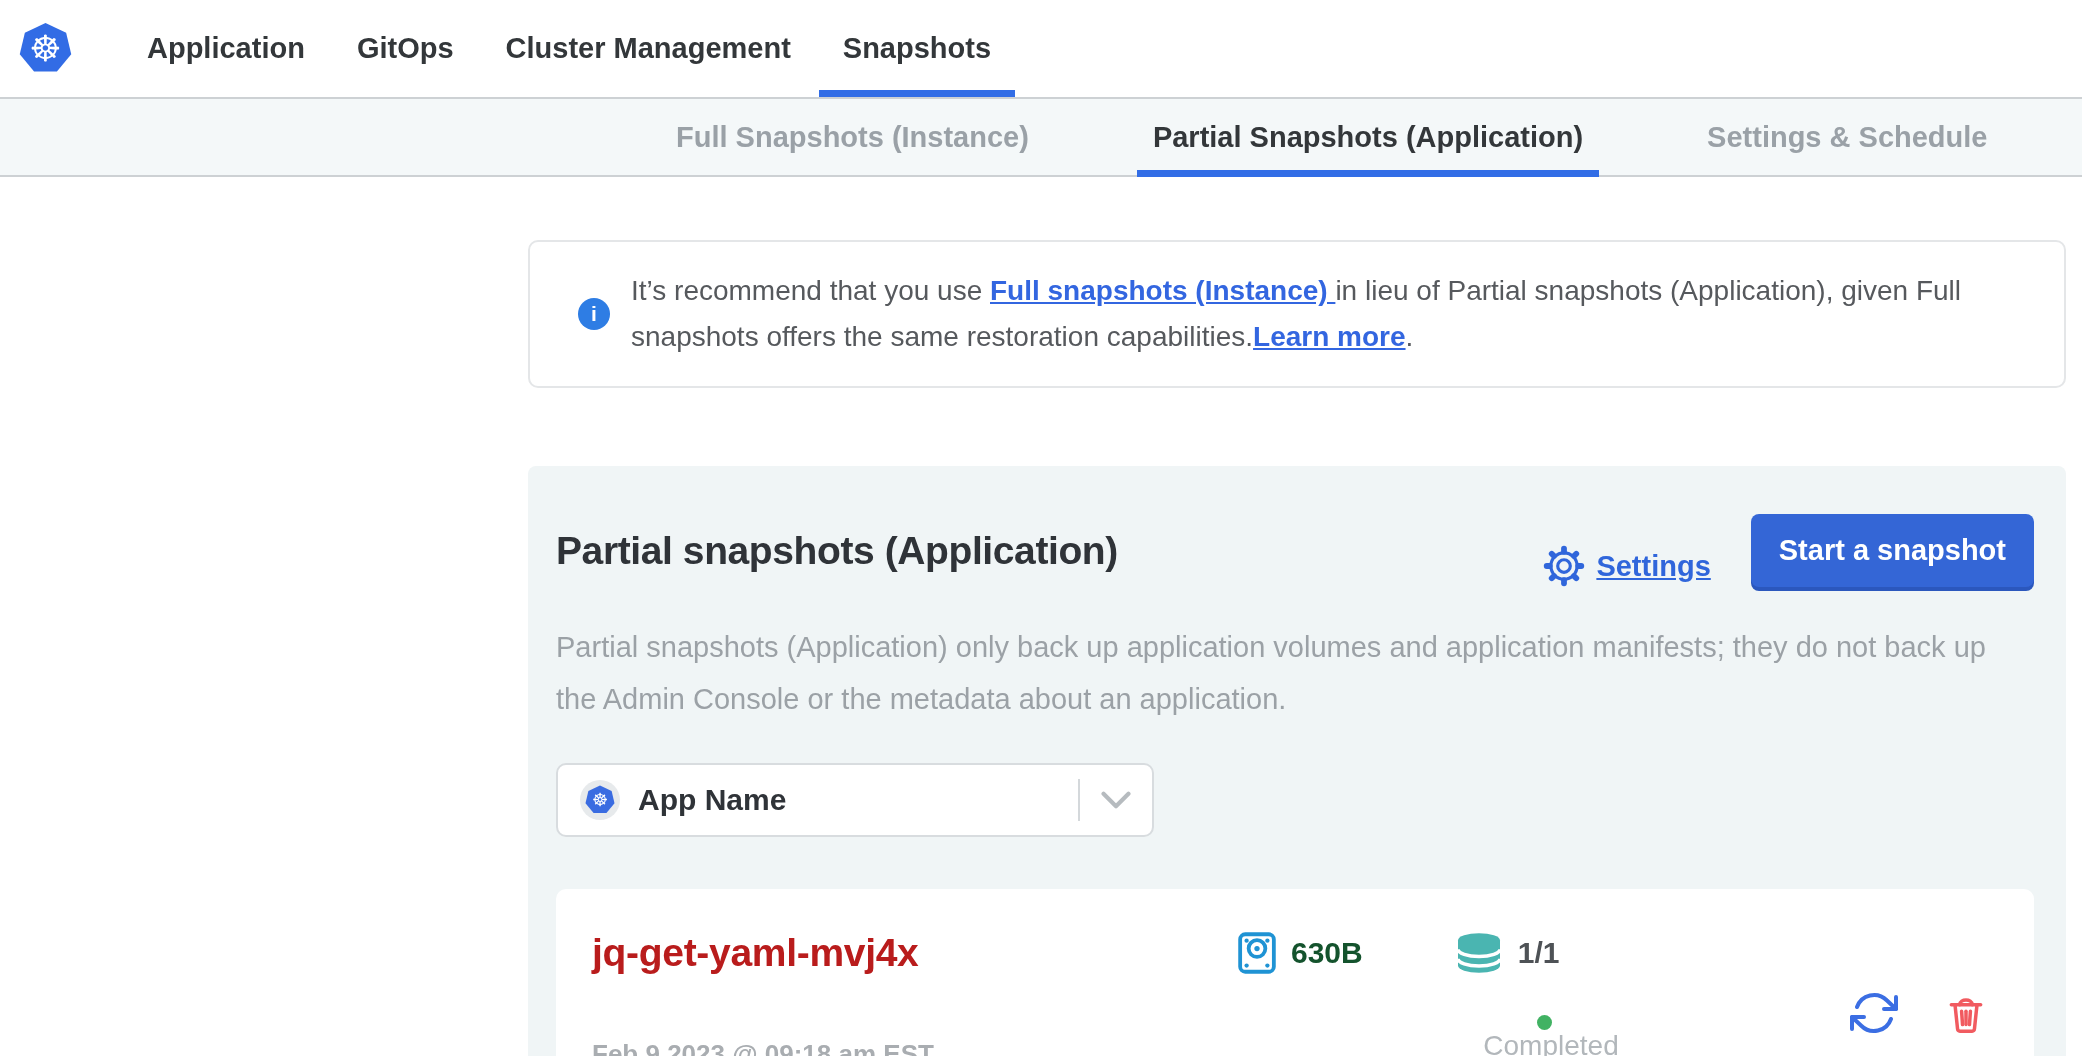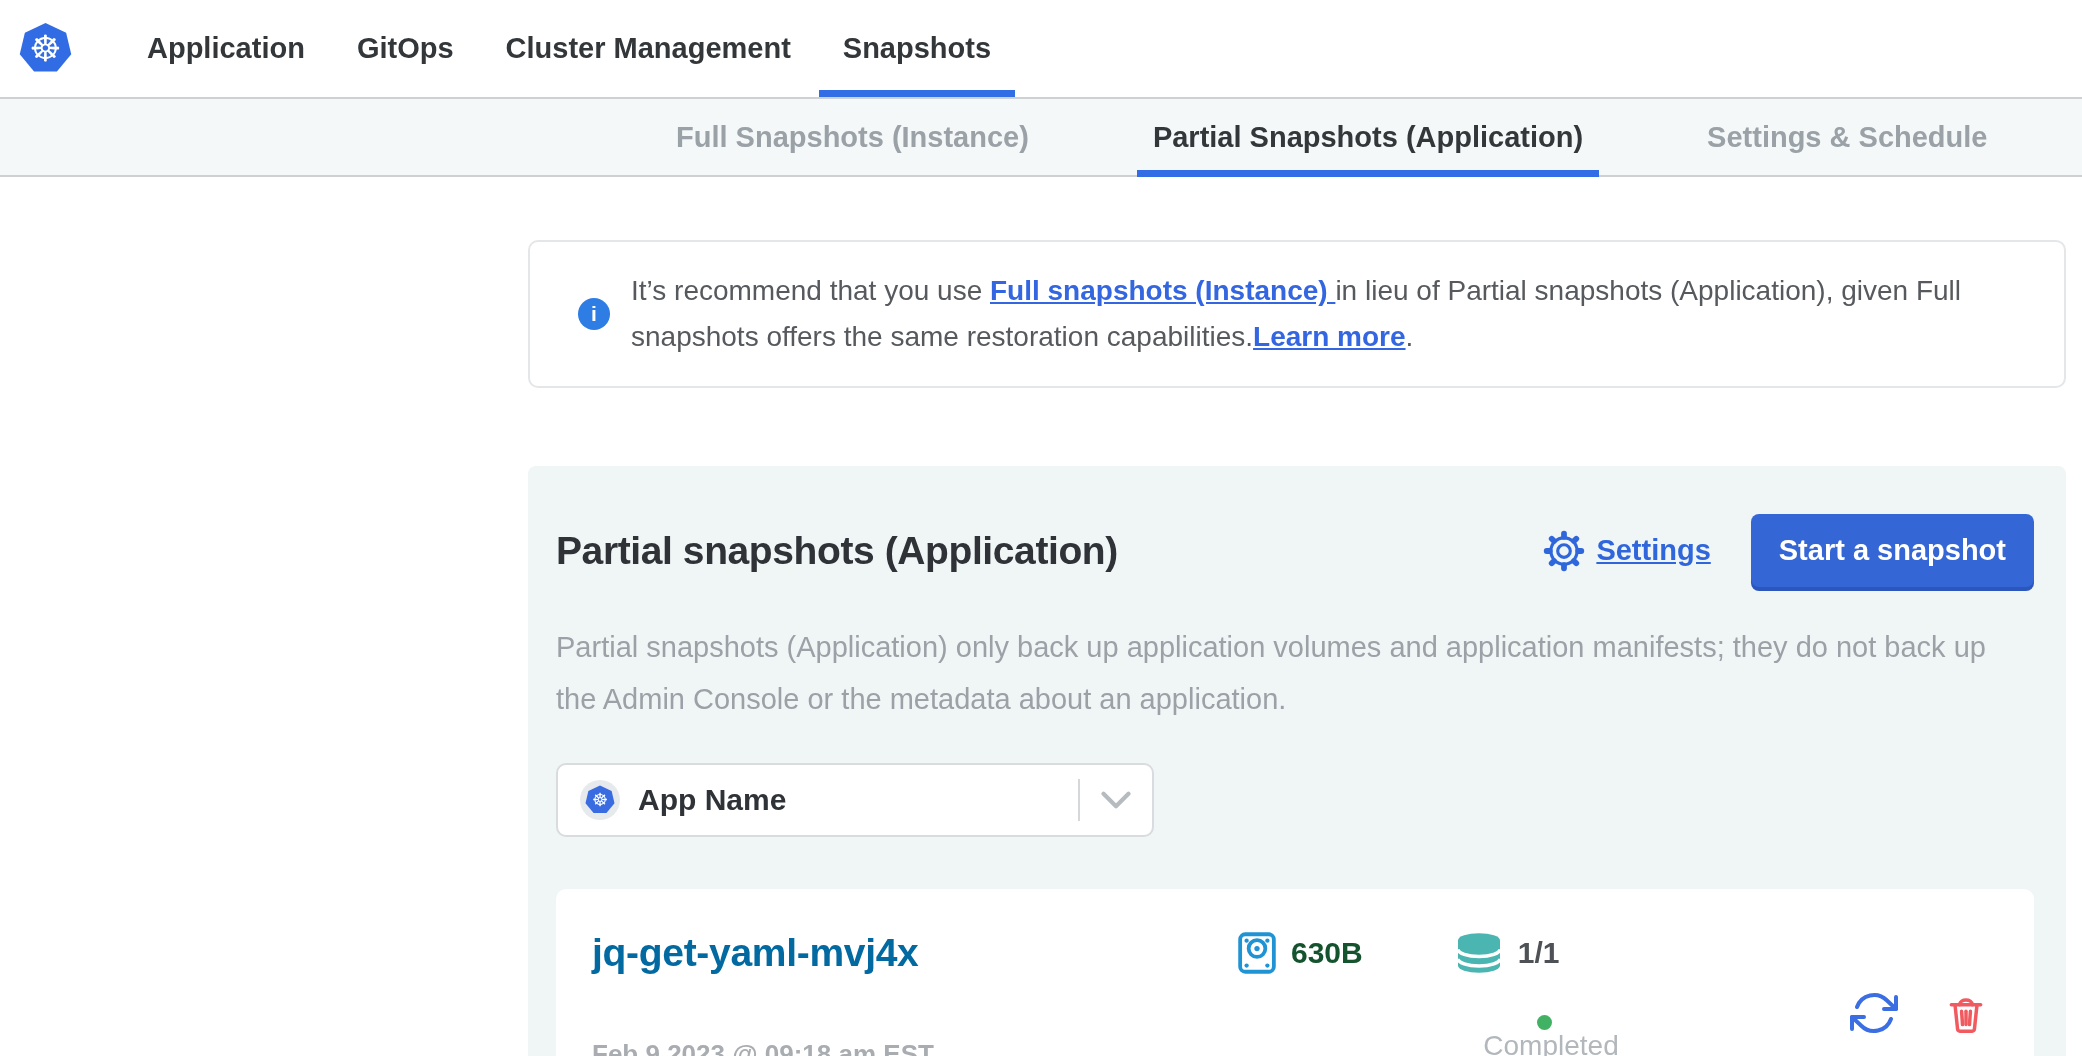--- a/index.html
+++ b/index.html
@@ -40,21 +40,21 @@
     display: flex; align-items: center; justify-content: center; }
   .infobox-text { margin-left: 21px; font-size: 28px; color: #56595d;
     line-height: 46px; max-width: 1350px; }
   .infobox-text a { color: #3366e0; font-weight: 700; text-decoration: underline; cursor: pointer; }
 
   
   .panel { margin-top: 78px; background: #f0f5f6; border-radius: 8px;
     padding: 48px 32px 28px 28px; }
   .panel-header { display: flex; align-items: center; }
   .panel-title { font-size: 39px; font-weight: 700; color: #2f3338; letter-spacing: -0.4px; }
-  .panel-actions { margin-left: auto; display: flex; align-items: center; }
+  .panel-actions { margin-left: auto; display: flex; align-items: flex-end; }
   .settings-link { display: flex; align-items: center; cursor: pointer; }
   .settings-link .label { margin-left: 11px; font-size: 29px; font-weight: 700;
     color: #3066db; text-decoration: underline; }
   .start-btn { margin-left: 40px; background: #3466d6; border: none; cursor: pointer;
     color: #fff; font-family: inherit; font-weight: 700; font-size: 29px;
     padding: 20px 28px; border-radius: 8px; box-shadow: 0 4px 0 #2b57bd; }
   .panel-desc { margin-top: 34px; font-size: 29px; color: #9ba1a6;
     line-height: 52px; max-width: 1482px; }
 
   
@@ -69,21 +69,21 @@
   .app-select-label { margin-left: 18px; font-size: 30px; font-weight: 700; color: #2f3338; }
   .select-divider { margin-left: auto; width: 2px; height: 42px; background: #d4d8db; }
   .chevron-box { width: 72px; height: 100%; display: flex; align-items: center;
     justify-content: center; }
 
   
   .snapshot-row { margin-top: 52px; background: #fff; border-radius: 10px;
     padding: 42px 24px 44px 36px; display: flex; align-items: center; }
   .row-grid { display: grid; grid-template-columns: 646px auto; row-gap: 40px;
     align-items: center; flex: 1; }
-  .snap-name { font-size: 39px; font-weight: 700; color: #0369a1; letter-spacing: -0.3px; }
+  .snap-name { font-size: 39px; font-weight: 700; color: #b91c1c; letter-spacing: -0.3px; }
   .stats-top { display: flex; align-items: center; }
   .stat { display: flex; align-items: center; }
   .stat + .stat { margin-left: 92px; }
   .stat .icon { display: flex; align-items: center; }
   .size-text { margin-left: 15px; font-size: 30px; font-weight: 700; color: #14532d; }
   .vol-text { margin-left: 15px; font-size: 30px; font-weight: 700; color: #4e5256; }
   .snap-time { font-size: 26px; font-weight: 700; color: #a9adb1; }
   .status-line { display: flex; align-items: center; flex-direction: column; }
   .status-dot { flex: none; width: 15px; height: 15px; border-radius: 50%; background: #41b263; }
   .status-label { margin-left: 14px; font-size: 28px; font-weight: 500; color: #b2b7bb; }

